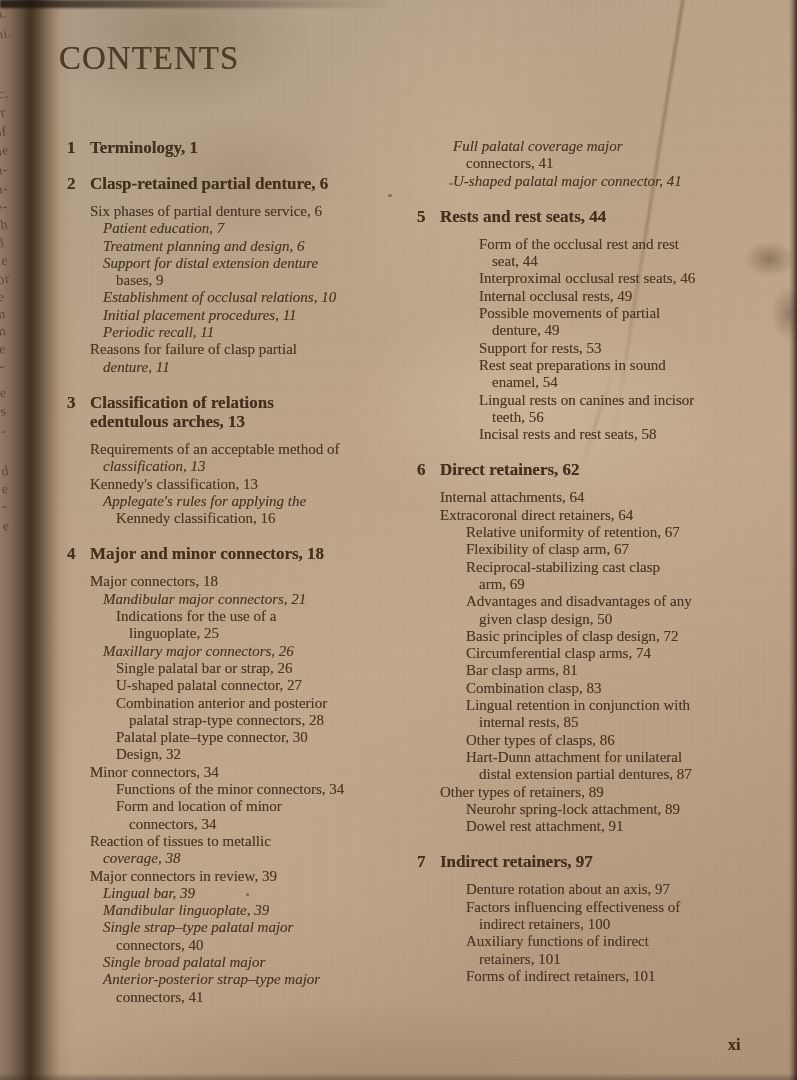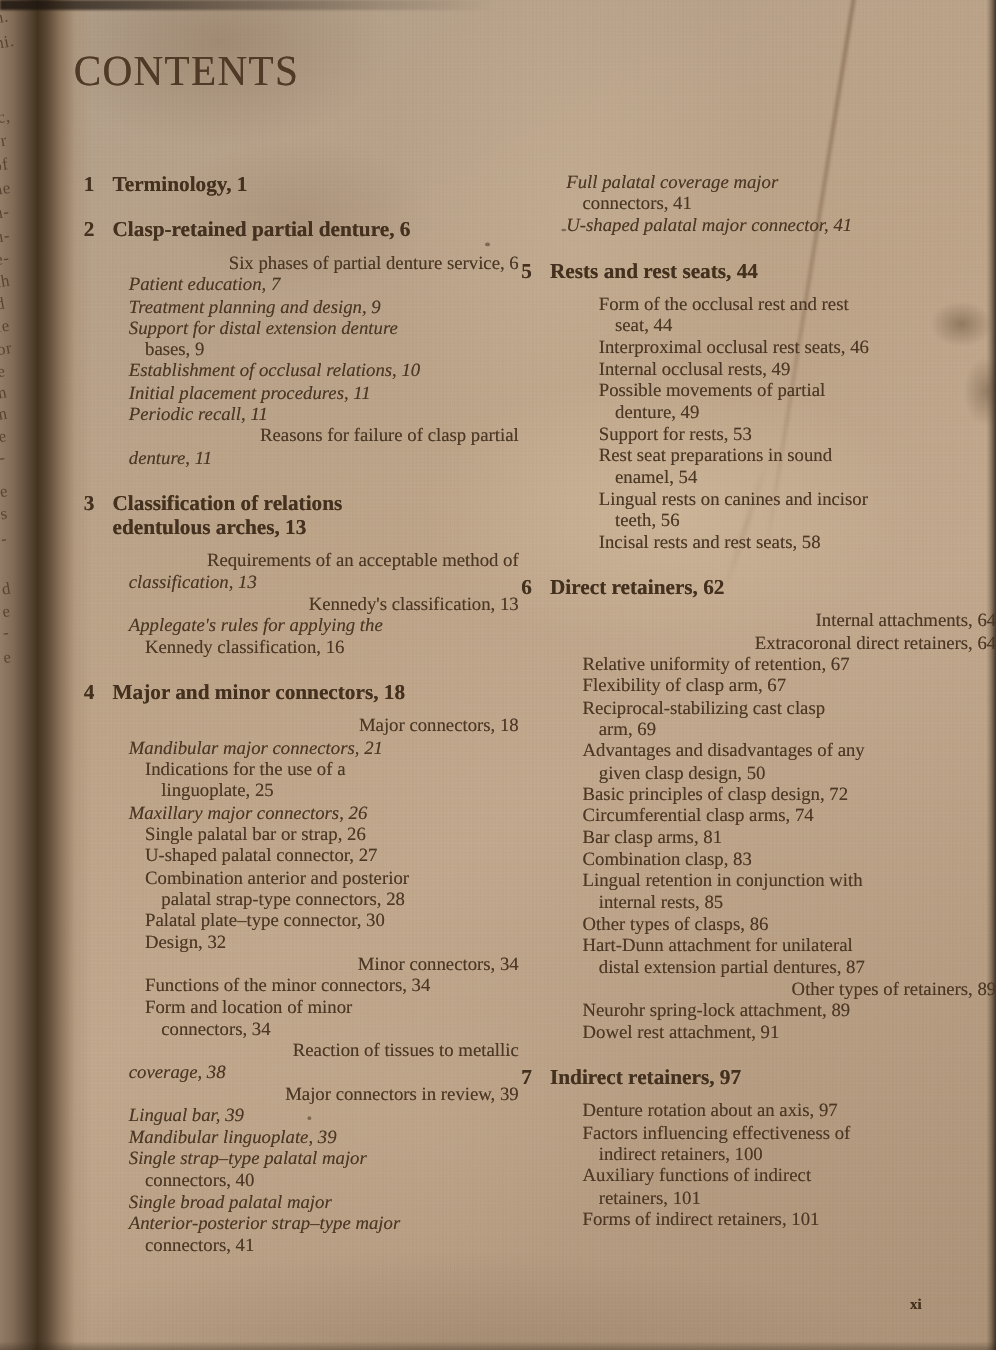--- a/index.html
+++ b/index.html
@@ -74,24 +74,24 @@
     display:flex;margin:17px 0 10px 0;font-weight:700;font-size:17px;line-height:19px;
     color:#43301e;text-shadow:0 0 .4px rgba(67,48,30,.7);
   }
   .col > .chapter:first-child{margin-top:0;}
   .chnum{flex:0 0 23px;}
   .chtitle span{display:block;}
   .entry{
     white-space:nowrap;color:#4b3725;
     text-shadow:0 0 .4px rgba(75,55,37,.55);
   }
-  .ind0{padding-left:23px;text-align:right;} .ind1{padding-left:36px;font-style:italic;} .ind2{padding-left:49px;}
+  .ind0{padding-left:23px;} .ind1{padding-left:36px;font-style:italic;} .ind2{padding-left:49px;}
   .ind3{padding-left:62px;} .ind4{padding-left:75px;}
   .folio{
-    position:absolute;left:728px;top:1036px;font-size:12px;font-weight:700;color:#43301e;
+    position:absolute;left:728px;top:1036px;font-size:16px;font-weight:700;color:#43301e;
     text-shadow:0 0 .4px rgba(67,48,30,.7);
   }
   .speck{position:absolute;background:rgba(70,52,36,.55);border-radius:50%;pointer-events:none;}
 </style>
 </head>
 <body>
 
 <div class="scene">
   <div class="paper"></div>
   <div class="crease"></div>
@@ -138,21 +138,21 @@
         </span>
       </div>
       <div class="chapter">
         <span class="chnum">2</span>
         <span class="chtitle">
           <span>Clasp-retained partial denture, 6</span>
         </span>
       </div>
       <div class="entry ind0">Six phases of partial denture service, 6</div>
       <div class="entry ind1">Patient education, 7</div>
-      <div class="entry ind1">Treatment planning and design, 9</div>
+      <div class="entry ind1">Treatment planning and design, 6</div>
       <div class="entry ind1">Support for distal extension denture</div>
       <div class="entry ind2">bases, 9</div>
       <div class="entry ind1">Establishment of occlusal relations, 10</div>
       <div class="entry ind1">Initial placement procedures, 11</div>
       <div class="entry ind1">Periodic recall, 11</div>
       <div class="entry ind0">Reasons for failure of clasp partial</div>
       <div class="entry ind1">denture, 11</div>
       <div class="chapter">
         <span class="chnum">3</span>
         <span class="chtitle">

